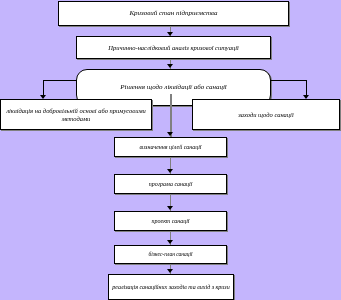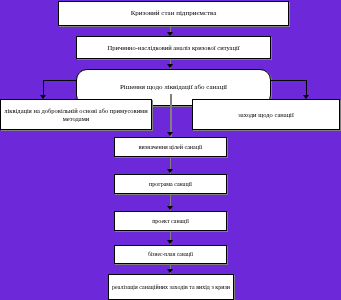--- a/index.html
+++ b/index.html
@@ -10,21 +10,22 @@
     width: 341px;
     height: 300px;
     background: #FF00FF;
     font-family: "Liberation Serif", "DejaVu Serif", serif;
     overflow: hidden;
   }
   #canvas {
     position: relative;
     width: 341px;
     height: 300px;
-    background: #6d28d9;
+    background: #c4b5fd;
+    font-style: italic;
   }
   .node {
     position: absolute;
     background: #FFFFFF;
     border: 1px solid #000000;
     box-sizing: border-box;
     display: flex;
     align-items: center;
     justify-content: center;
     text-align: center;

